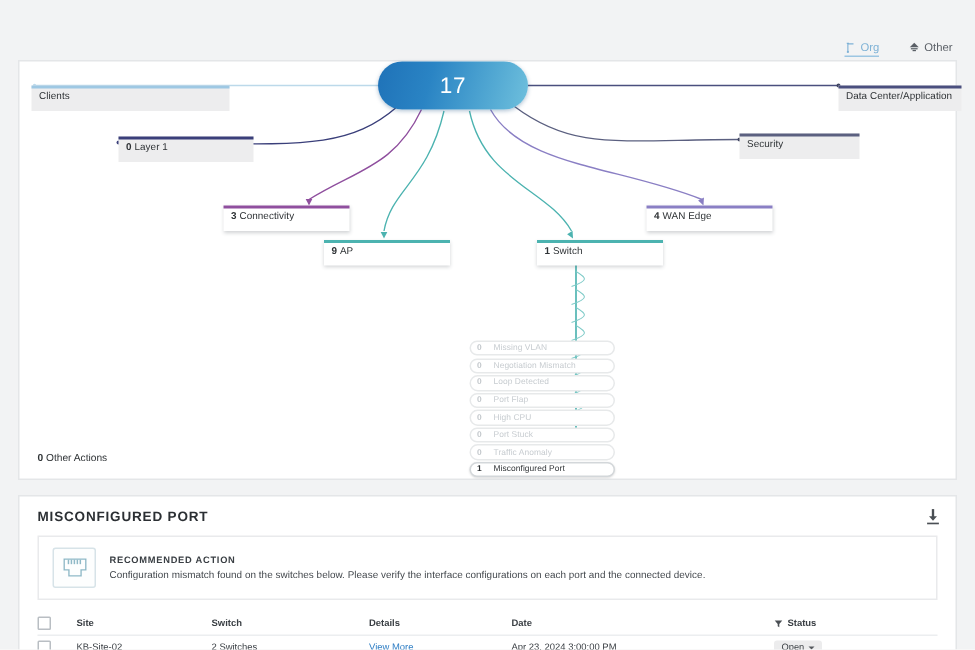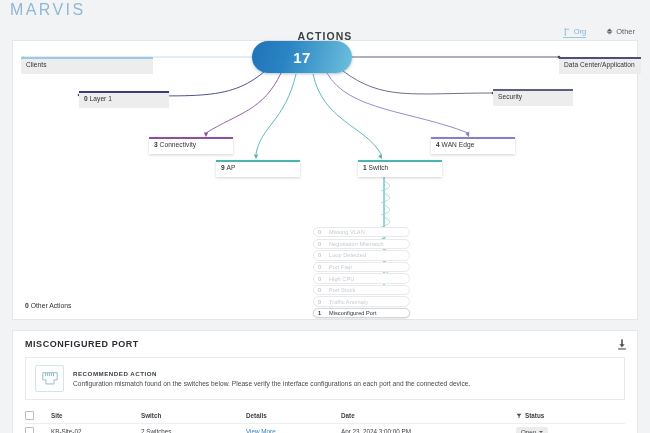--- a/index.html
+++ b/index.html
@@ -48,21 +48,21 @@
   .node.flat{background:#ededee;}
   .node.raised{background:#ffffff;box-shadow:0 1px 2.5px rgba(40,50,60,.22);}
   .node .cnt{font-weight:700;}
 
   
   .pill{
     position:absolute;left:239px;top:0px;width:100px;height:32px;border-radius:16px;
     background:linear-gradient(105deg,#1f72b8 0%,#2a84c4 35%,#53a9d3 75%,#6fc0dd 100%);
     box-shadow:0 1px 3px rgba(30,80,130,.35);
     display:flex;align-items:center;justify-content:center;
-    color:#ffffff;font-size:15px;font-weight:700;letter-spacing:.5px;
+    color:#ffffff;font-size:15px;font-weight:400;letter-spacing:.5px;
   }
 
   
   .sublist{position:absolute;left:300px;top:186px;width:97px;}
   .sub{
     display:flex;align-items:center;height:10.4px;margin-bottom:1.2px;
     border:1px solid #e7e9ea;border-radius:6px;background:#ffffff;
     font-size:5.6px;box-sizing:border-box;padding-left:4px;
   }
   .sub .n{width:11px;flex:0 0 11px;color:#c3c8cc;font-weight:700;}
@@ -117,25 +117,23 @@
     display:inline-flex;align-items:center;gap:3px;background:#ececed;border-radius:2px;
     padding:1.5px 5px;font-size:6.2px;color:#3a3f44;cursor:pointer;
   }
   .caret{width:0;height:0;border-left:2.2px solid transparent;border-right:2.2px solid transparent;border-top:2.6px solid #55595e;}
 </style>
 </head>
 <body>
 
 <div class="app">
 
-  <div class="brand">MARVIS</div>
 
   <div class="card">
 
-    <div class="actions-title">ACTIONS</div>
 
     <div class="orgsites">
       <div class="os-item sel">
         <svg class="os-ico" viewBox="0 0 12 12">
           <path d="M3 10 L3 3 L8 3" stroke="#7fb2d6" stroke-width="1" fill="none"></path>
           <path d="M2 2.5 L4 2.5" stroke="#7fb2d6" stroke-width="1"></path>
           <circle cx="3" cy="10.2" r="1" fill="#7fb2d6"></circle>
         </svg>
         <span>Org</span>
       </div>

